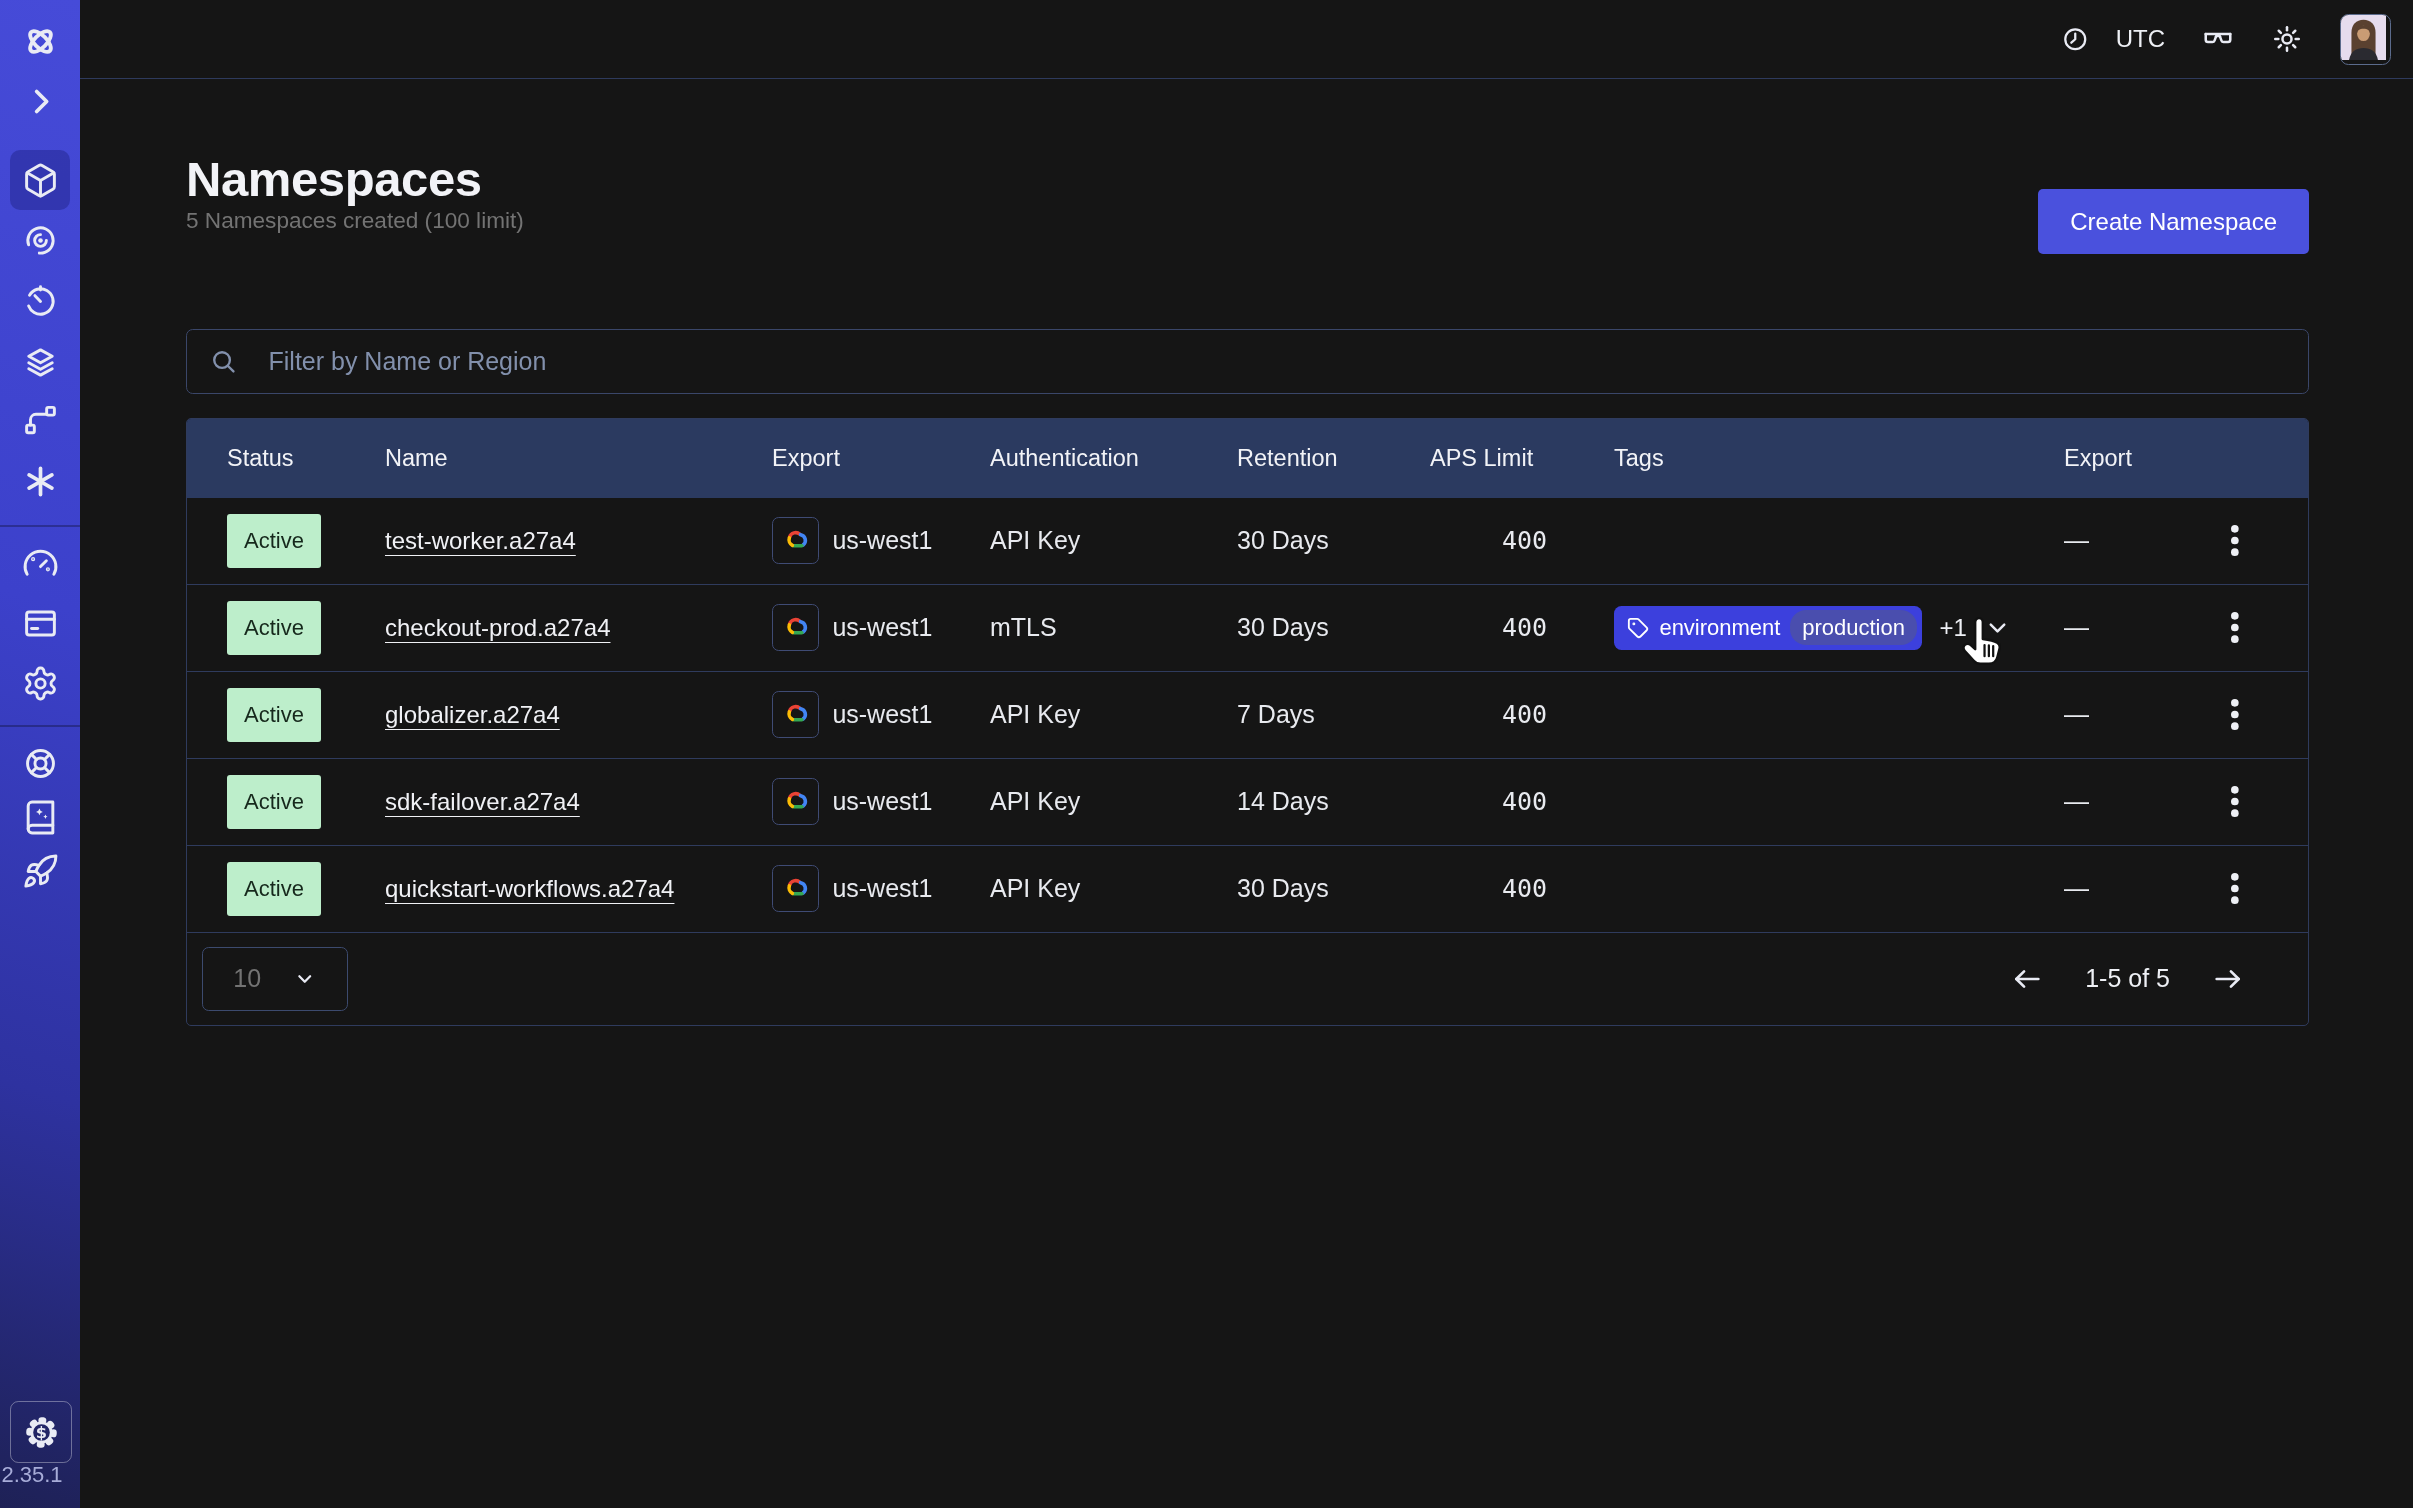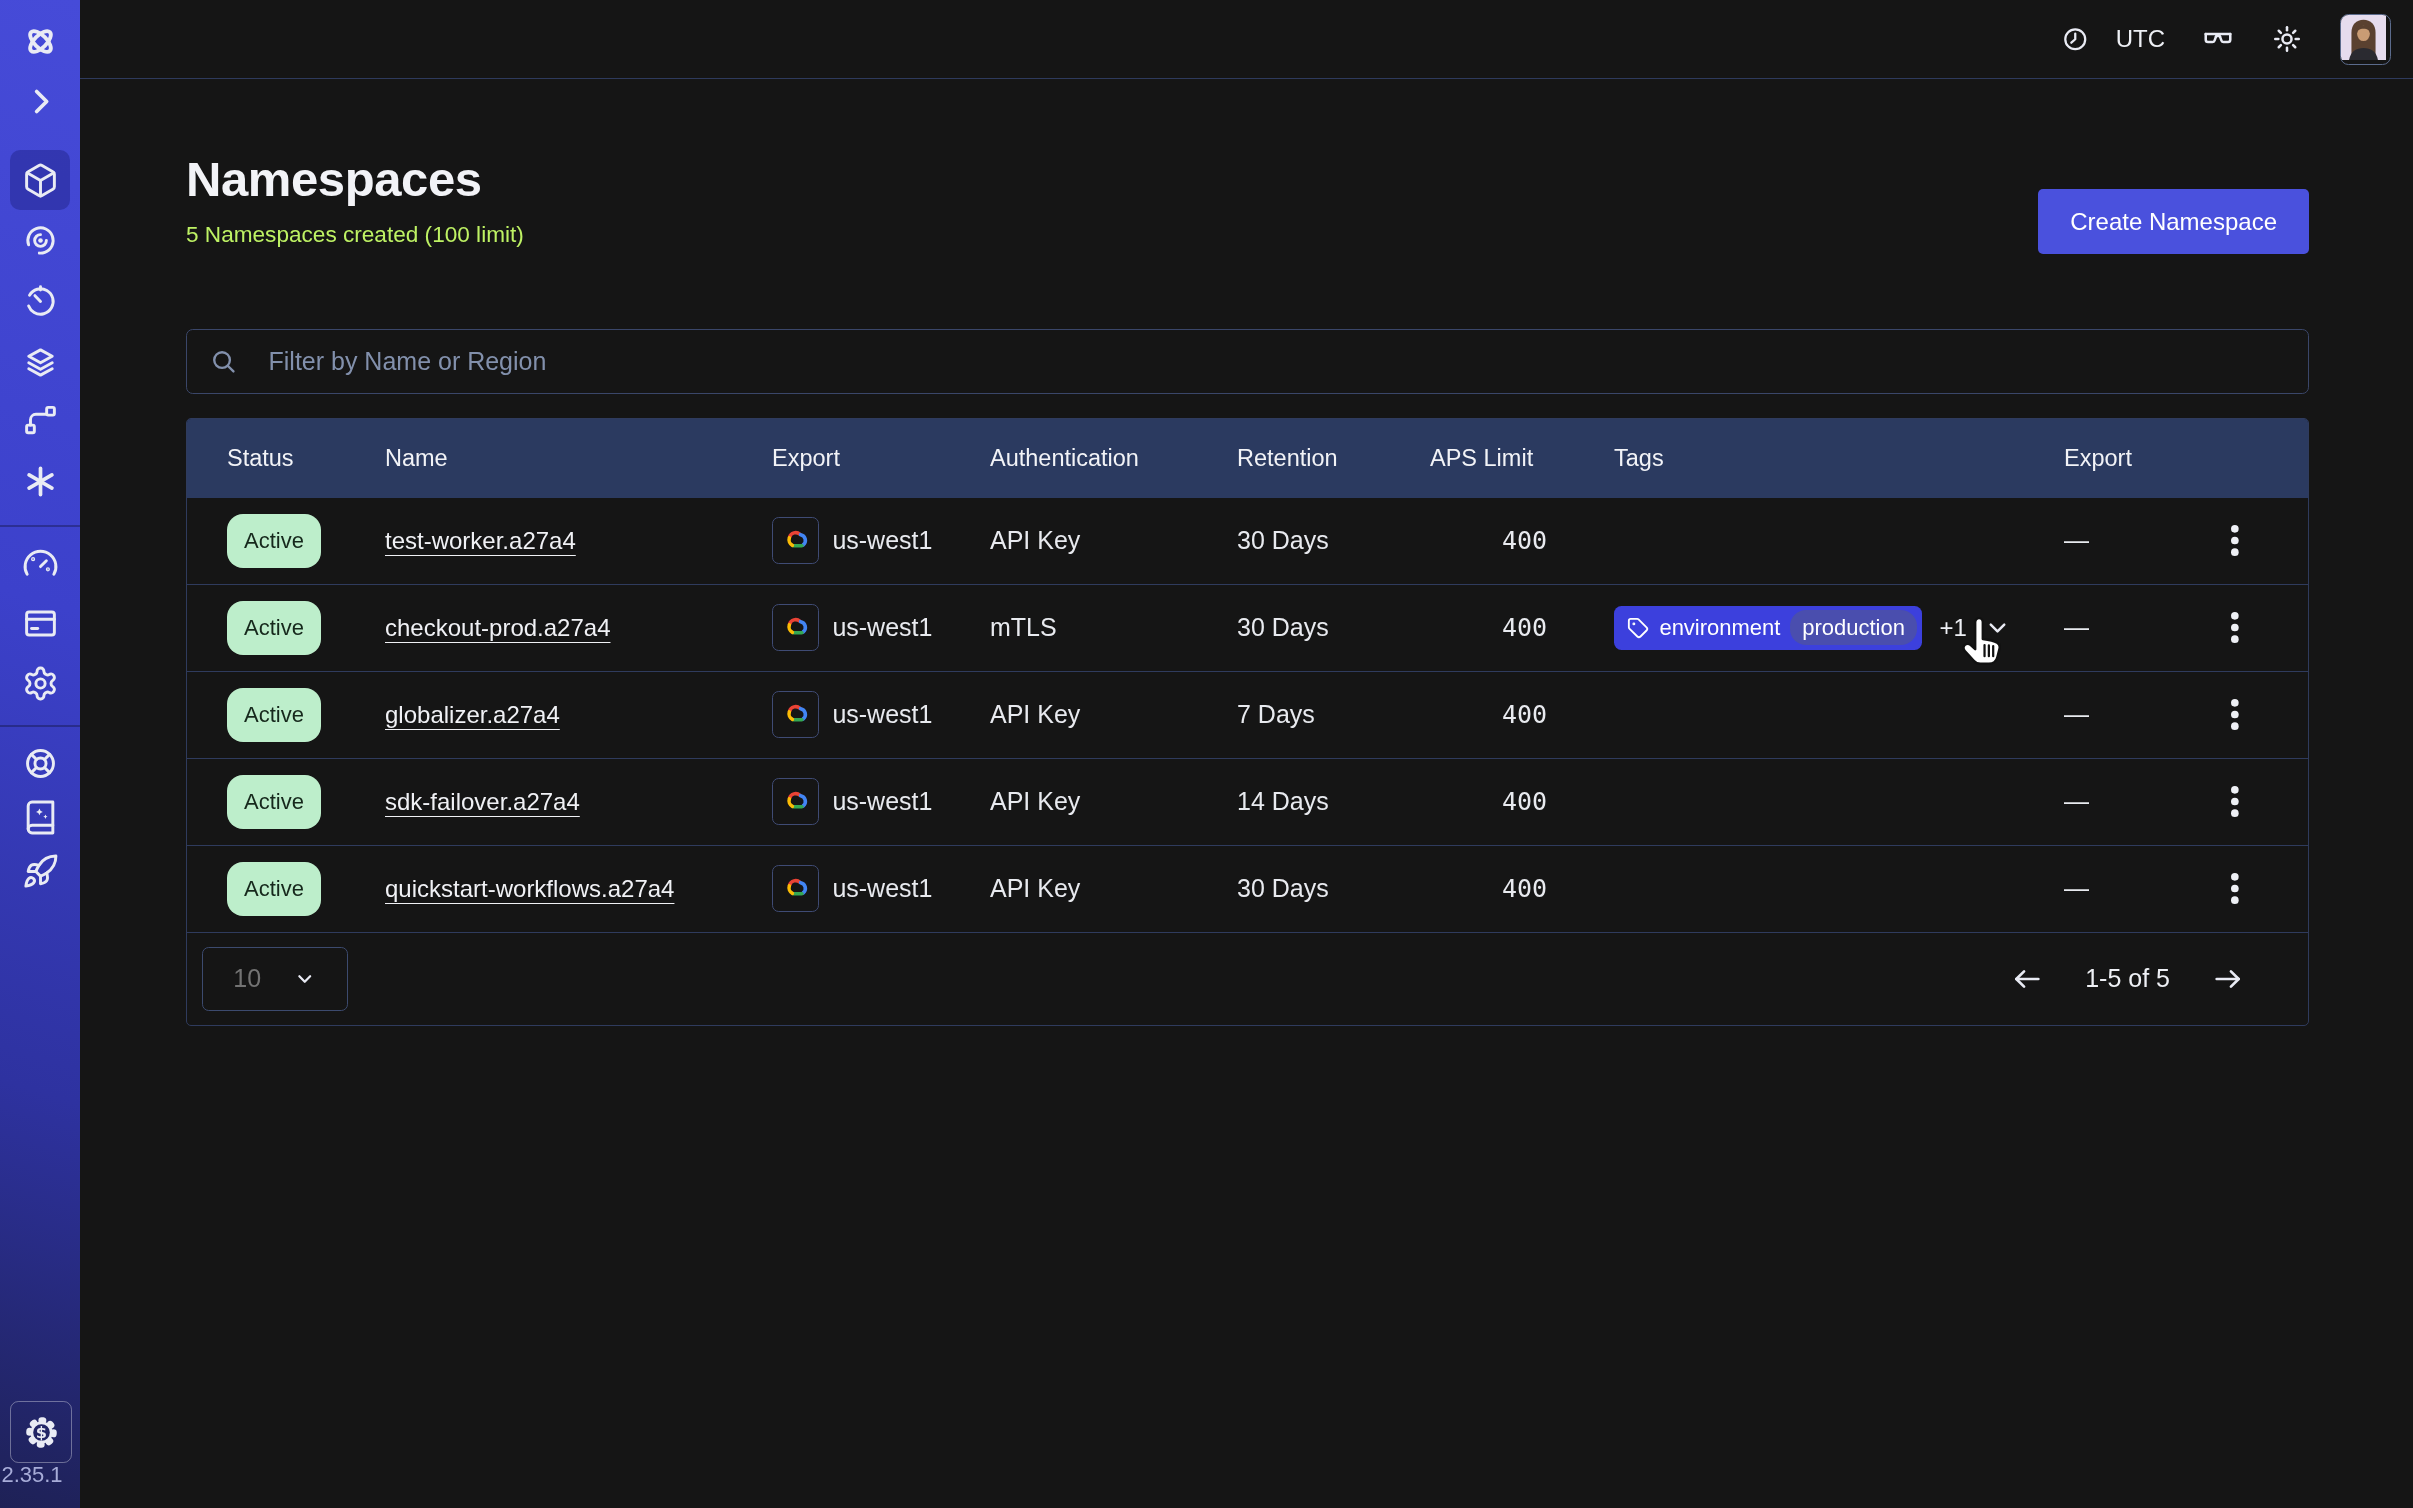--- a/index.html
+++ b/index.html
@@ -24,37 +24,37 @@
           border-bottom:1.7px solid #2e3a5c;display:flex;align-items:center;justify-content:flex-end;gap:37px;padding-right:22px;box-sizing:border-box;}
   .tz{display:flex;align-items:center;gap:26px;cursor:pointer;}
   .tz-label{font-size:24px;color:#eef0f5;}
   .tb-btn{cursor:pointer;display:flex;align-items:center;justify-content:center;}
   .avatar{width:49px;height:49px;border-radius:8.4px;border:1.7px solid #5b6b8c;overflow:hidden;cursor:pointer;}
 
   
   .main{position:absolute;left:80px;top:80px;width:2333px;box-sizing:border-box;padding:0 104px 0 106px;}
   .header-row{margin-top:72px;display:flex;justify-content:space-between;align-items:flex-start;}
   .page-title{font-size:49px;font-weight:600;color:#f2f3f7;letter-spacing:-0.4px;line-height:54px;}
-  .page-subtitle{margin-top:16px;font-size:22.6px;color:#bef264;text-align:center;}
+  .page-subtitle{margin-top:2px;font-size:22.6px;color:#737373;text-align:center;}
   .create-btn{margin-top:37px;height:65px;padding:0 32px;border-radius:5px;background:#4a51dd;color:#fff;
               font-size:24px;font-weight:500;display:flex;align-items:center;cursor:pointer;border:none;font-family:inherit;}
 
   .search{margin-top:75px;height:65px;border:1.7px solid #3a4669;border-radius:6.7px;display:flex;align-items:center;
           gap:29px;padding-left:22px;box-sizing:border-box;}
   .search input{flex:1;background:transparent;border:none;outline:none;font-family:inherit;
                 font-size:25px;color:#e8eaef;}
   .search input::placeholder{color:#8290ac;}
 
   .table{margin-top:23.5px;border:1.7px solid #2f3b5d;border-radius:5px;overflow:hidden;}
   .gridrow{display:grid;grid-template-columns:158px 387px 218px 247px 193px 184px 450px 1fr;
            align-items:center;padding-left:40px;box-sizing:border-box;}
   .thead{height:79px;background:#2b3a60;color:#f2f3f7;font-size:23.5px;font-weight:500;}
   .trow{height:87px;border-bottom:1.7px solid #2f3b5d;font-size:25px;color:#e8eaef;}
   .badge{display:inline-block;justify-self:start;background:#bdeecb;color:#16281c;font-size:22px;font-weight:500;
-         padding:14px 17px;border-radius:16px;}
+         padding:14px 17px;border-radius:3px;}
   .nslink{justify-self:start;color:#f0f1f5;text-decoration:underline;text-underline-offset:5.9px;
           text-decoration-thickness:1.3px;font-size:24px;cursor:pointer;}
   .regioncell{display:flex;align-items:center;gap:13.4px;}
   .cloudbox{width:45px;height:45px;border:1.7px solid #3f4b74;border-radius:6.7px;display:flex;align-items:center;justify-content:center;}
   .aps{font-family:"DejaVu Sans Mono",monospace;font-size:25px;padding-left:72px;}
   .tagscell{display:flex;align-items:center;gap:17px;}
   .tagpill{display:flex;align-items:center;gap:10px;height:44px;background:#3c40dd;border-radius:7.5px;
            padding:0 5.9px 0 13.4px;cursor:pointer;}
   .tagkey{font-size:22px;color:#fff;}
   .tagval{background:#4a4eae;border-radius:16px;padding:4.2px 11.7px;font-size:22px;color:#fff;}

